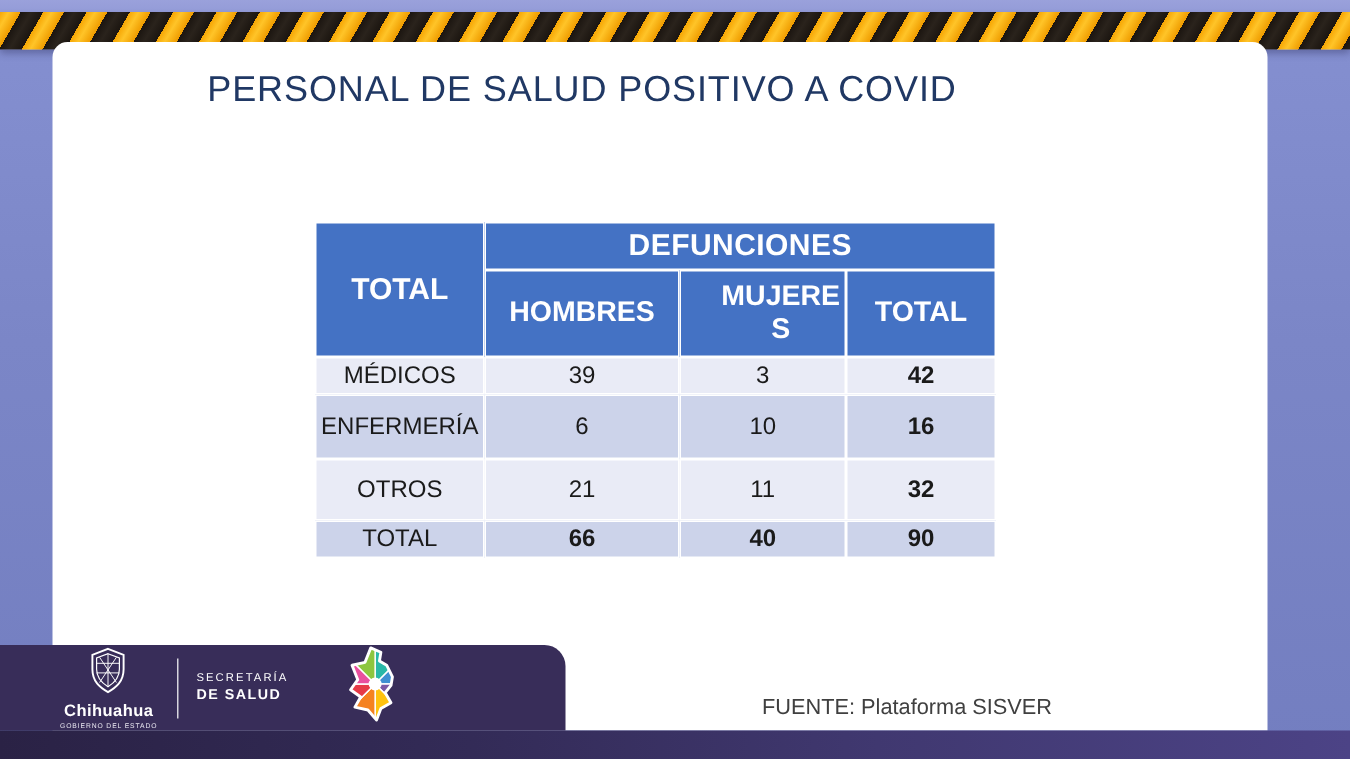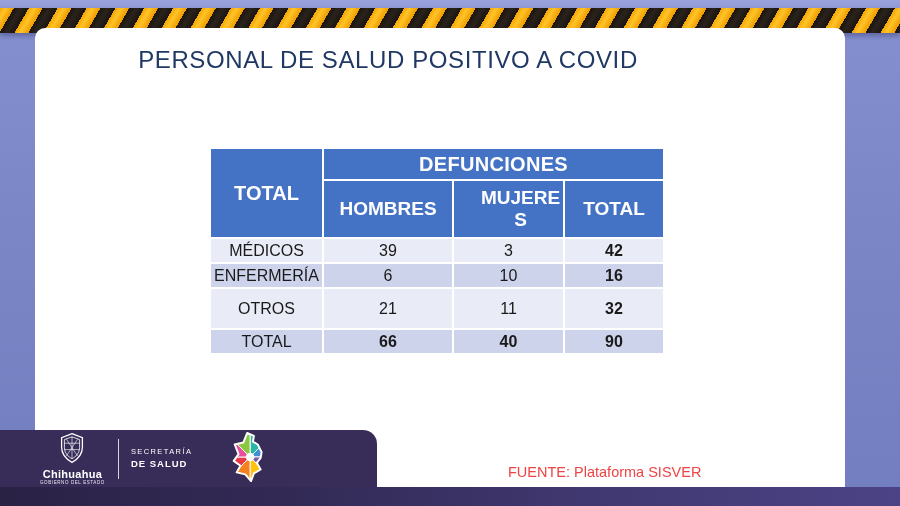--- a/index.html
+++ b/index.html
@@ -60,21 +60,21 @@
   .dept-1 { font-size:7.5px; letter-spacing:1.4px; font-weight:400; }
   .dept-2 { font-size:9.5px; letter-spacing:1px; font-weight:800; }
   .brand { display:flex; align-items:center; margin-left:36px; }
   .brand-text { margin-left:5px; line-height:1.05; }
   .brand-1 { font-size:19px; font-weight:800; letter-spacing:.5px; }
   .brand-2 { font-size:16px; }
   .brand-thin { font-weight:300; letter-spacing:.4px; }
   .brand-bold { font-weight:800; letter-spacing:.4px; }
   .source {
     position:absolute; left:508px; top:464px;
-    font-size:14.5px; color:#ef4444;
+    font-size:14.5px; color:#404040;
   }
   .bottom-strip {
     position:absolute; left:0; bottom:0; width:900px; height:19px;
     background:linear-gradient(90deg,#2a2245 0%, #332b57 35%, #403870 65%, #4c4386 100%);
   }
 </style>
 </head>
 <body>
 
 <div class="tape"></div>
@@ -99,21 +99,21 @@
     <th class="hdr hdr-col">HOMBRES</th>
     <th class="hdr hdr-col"><span class="wrapcell">MUJERES</span></th>
     <th class="hdr hdr-col">TOTAL</th>
   </tr>
   <tr style="height:25px">
     <td class="band-a datacell">MÉDICOS</td>
     <td class="band-a datacell num">39</td>
     <td class="band-a datacell num">3</td>
     <td class="band-a datacell num totcol">42</td>
   </tr>
-  <tr style="height:25px">
+  <tr style="height:43px">
     <td class="band-b datacell">ENFERMERÍA</td>
     <td class="band-b datacell num">6</td>
     <td class="band-b datacell num">10</td>
     <td class="band-b datacell num totcol">16</td>
   </tr>
   <tr style="height:41px">
     <td class="band-a datacell">OTROS</td>
     <td class="band-a datacell num">21</td>
     <td class="band-a datacell num">11</td>
     <td class="band-a datacell num totcol">32</td>

